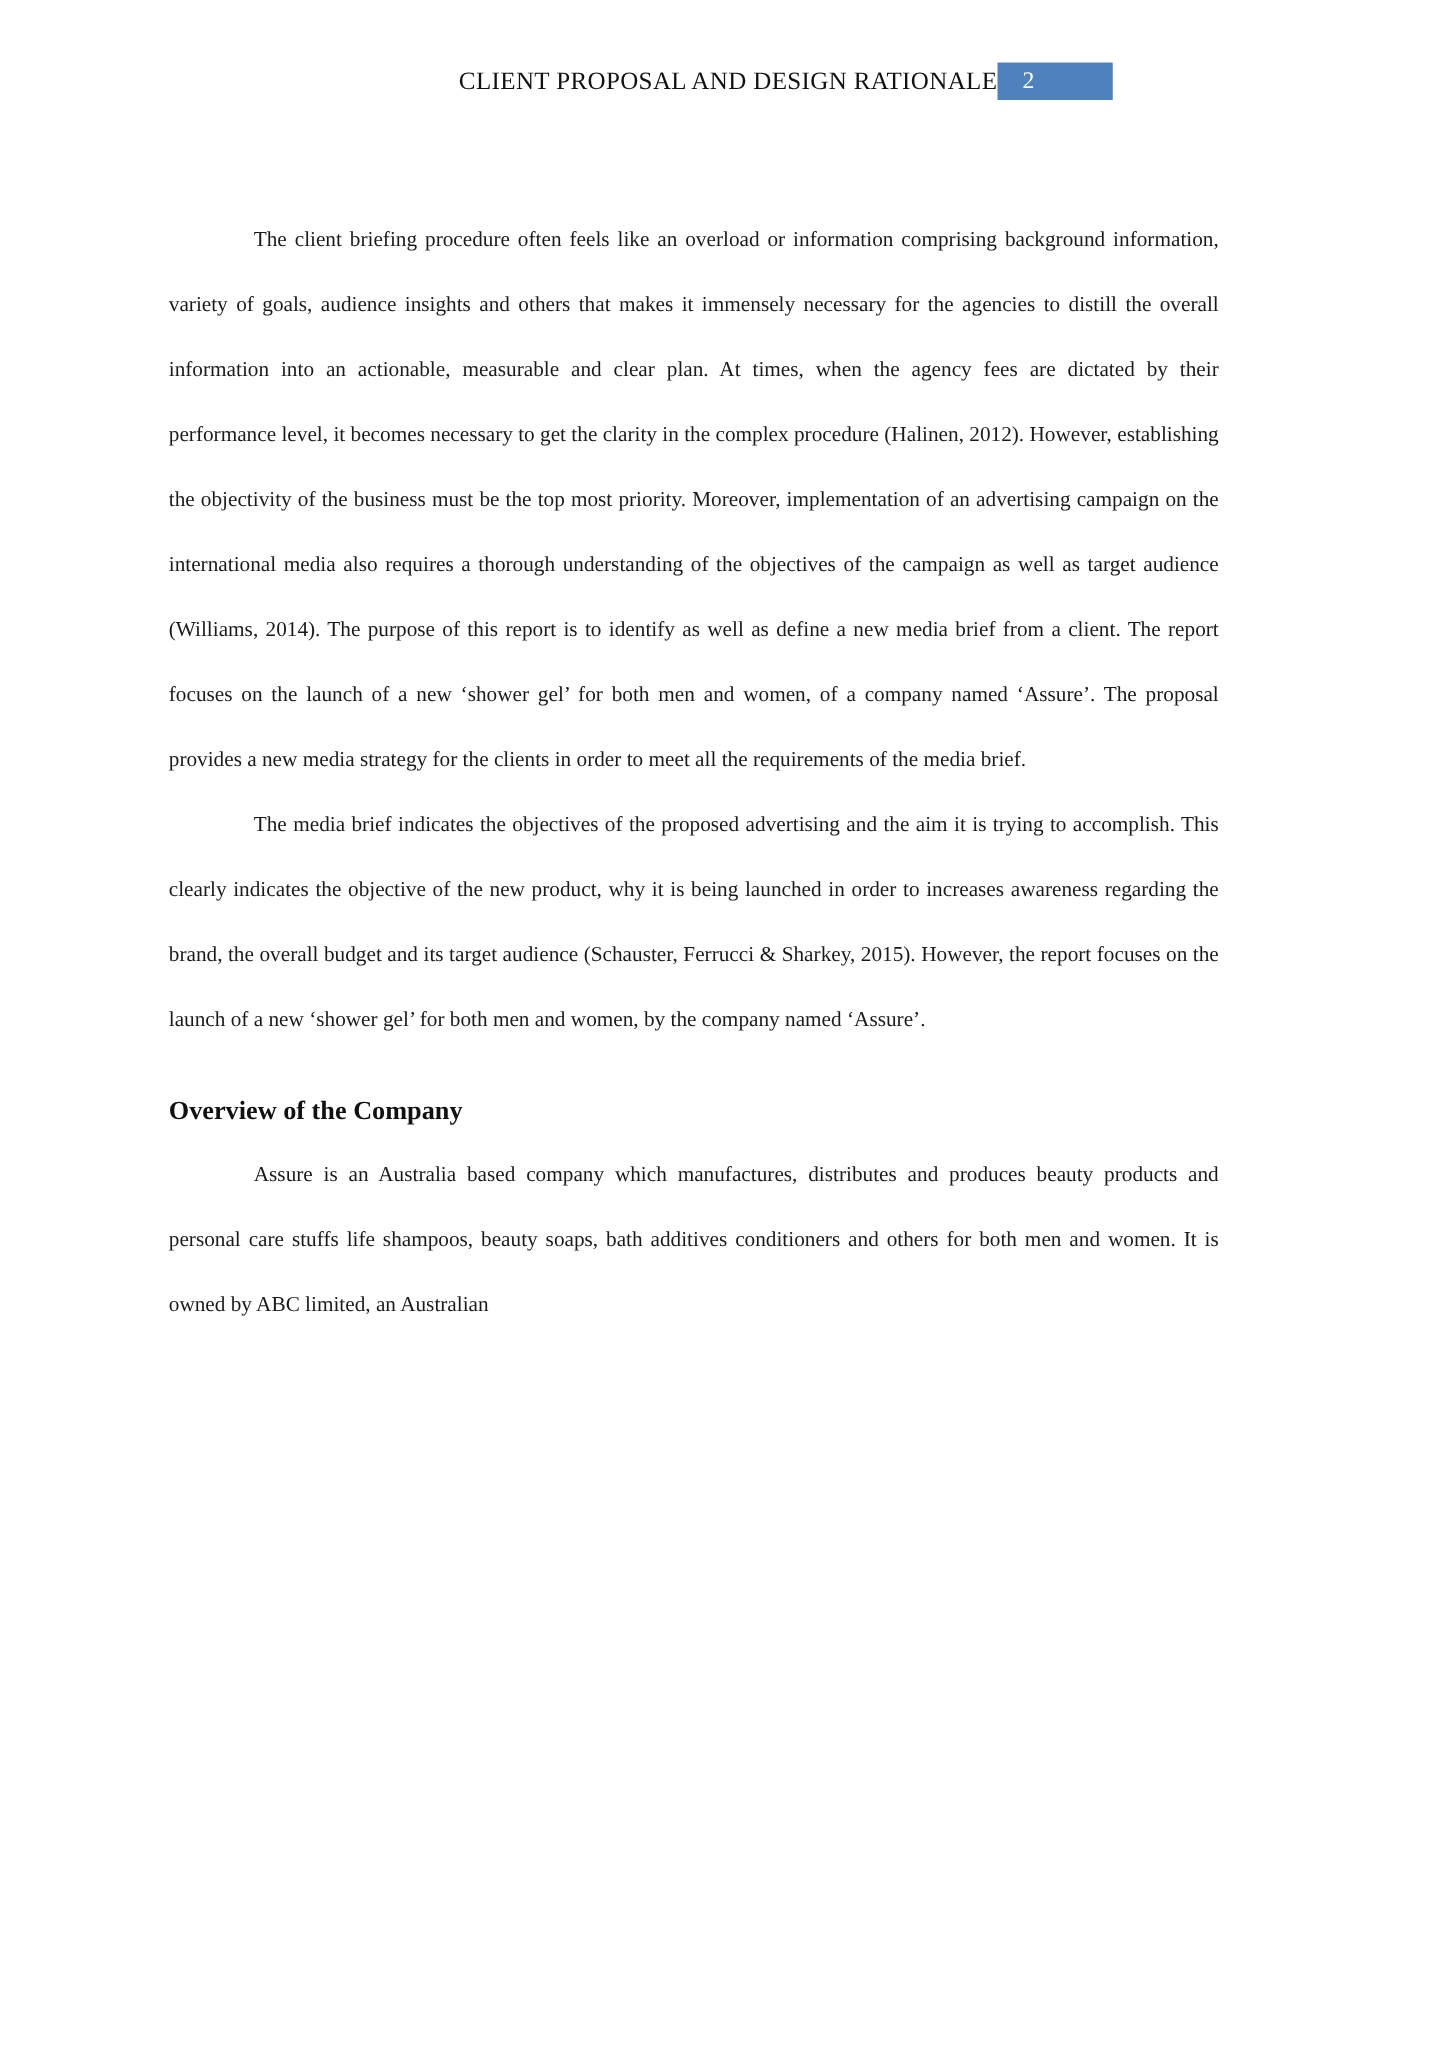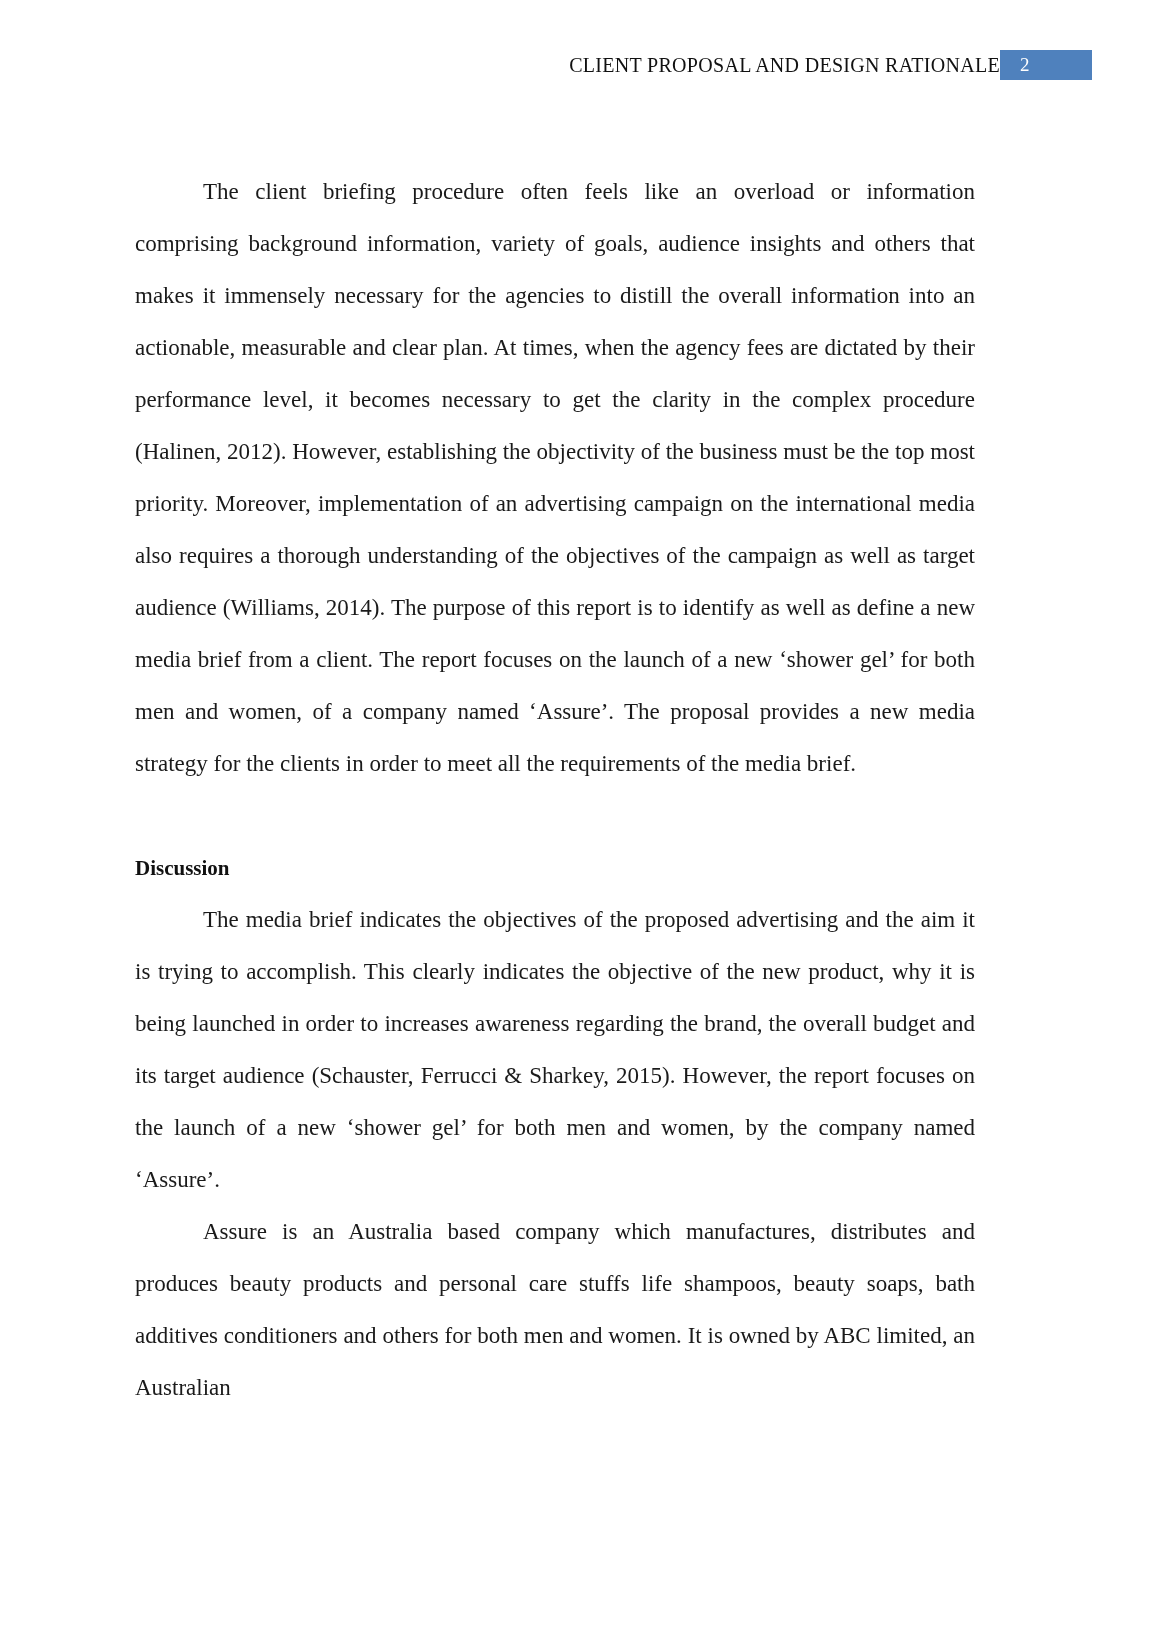--- a/index.html
+++ b/index.html
@@ -17,21 +17,21 @@
     height: 1638px;
     background: #ffffff;
   }
   .page-header {
     position: absolute;
     top: 50px;
     left: 0;
     right: 0;
     display: flex;
     align-items: center;
-    justify-content: flex-end;
+    justify-content: center;
     padding-left: 165px;
     padding-right: 66px;
   }
   .running-head {
     font-size: 20px;
     letter-spacing: 0.3px;
     color: #111111;
     white-space: nowrap;
   }
   .page-number-box {
@@ -50,21 +50,21 @@
     left: 135px;
     width: 840px;
   }
   .section-heading {
     font-weight: bold;
     font-size: 21px;
     line-height: 52px;
     color: #111111;
   }
   .body-paragraph {
-    font-size: 23px;
+    font-size: 17px;
     line-height: 52px;
     text-align: justify;
     text-indent: 68px;
     color: #1a1a1a;
   }
   .section-discussion .section-heading { margin-top: 52px; }
   .section-overview .section-heading { margin-top: 20px; }
 </style>
 </head>
 <body>
@@ -76,22 +76,22 @@
     <span class="page-number-box" style="background: rgb(79, 129, 189);">2</span>
   </div>
 
   <div class="content">
 
     <section class="section-introduction">
       <p class="body-paragraph">The client briefing procedure often feels like an overload or information comprising background information, variety of goals, audience insights and others that makes it immensely necessary for the agencies to distill the overall information into an actionable, measurable and clear plan. At times, when the agency fees are dictated by their performance level, it becomes necessary to get the clarity in the complex procedure (Halinen, 2012). However, establishing the objectivity of the business must be the top most priority. Moreover, implementation of an advertising campaign on the international media also requires a thorough understanding of the objectives of the campaign as well as target audience (Williams, 2014). The purpose of this report is to identify as well as define a new media brief from a client. The report focuses on the launch of a new ‘shower gel’ for both men and women, of a company named ‘Assure’. The proposal provides a new media strategy for the clients in order to meet all the requirements of the media brief.</p>
     </section>
 
     <section class="section-discussion">
-      <div class="section-heading">Discussion</div>
       <p class="body-paragraph">The media brief indicates the objectives of the proposed advertising and the aim it is trying to accomplish. This clearly indicates the objective of the new product, why it is being launched in order to increases awareness regarding the brand, the overall budget and its target audience (Schauster, Ferrucci &amp; Sharkey, 2015). However, the report focuses on the launch of a new ‘shower gel’ for both men and women, by the company named ‘Assure’.</p>
     </section>
 
     <section class="section-overview">
+      <div class="section-heading">Overview of the Company</div>
       <p class="body-paragraph">Assure is an Australia based company which manufactures, distributes and produces beauty products and personal care stuffs life shampoos, beauty soaps, bath additives conditioners and others for both men and women. It is owned by ABC limited, an Australian</p>
     </section>
 
   </div>
 </div>
 
 </body></html>

